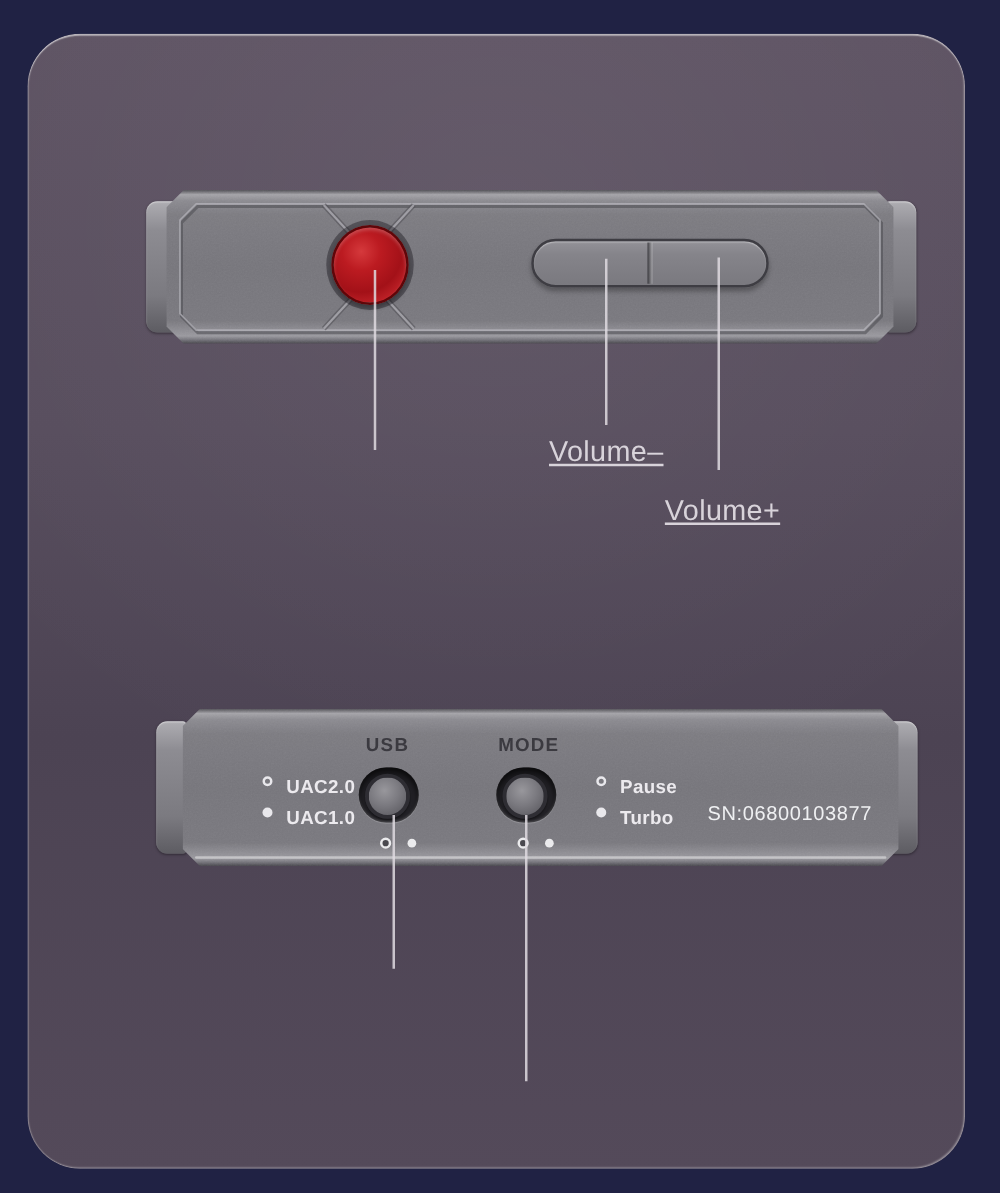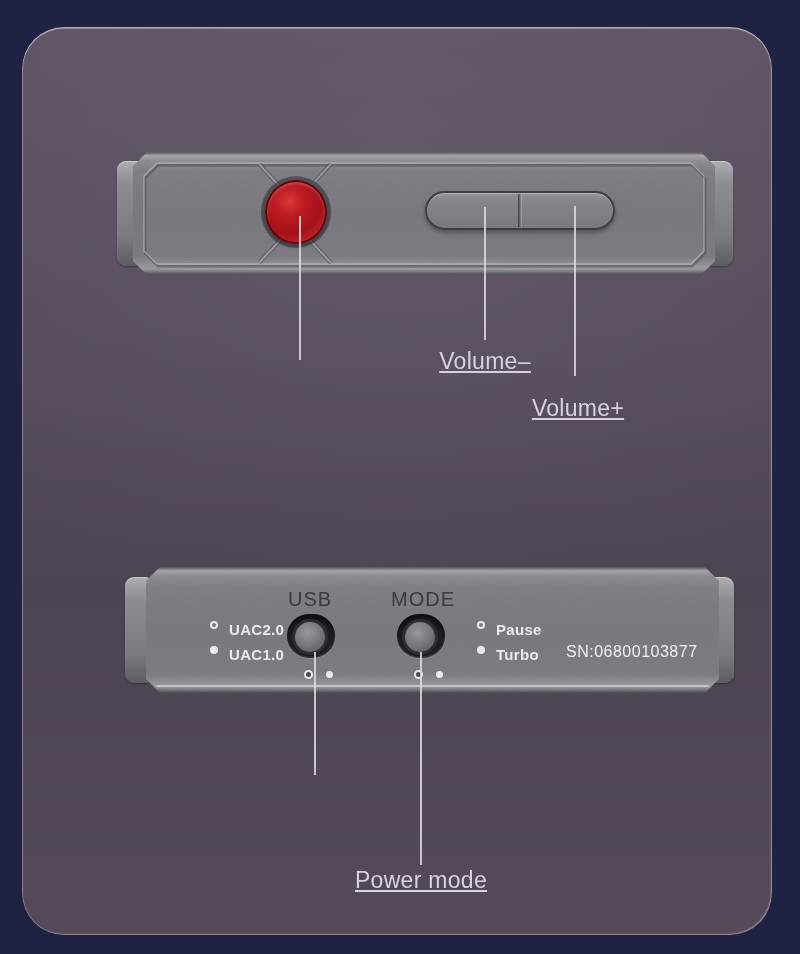--- a/index.html
+++ b/index.html
@@ -41,22 +41,22 @@
                   inset 0 2px 3px rgba(255,255,255,.22);}
   
   .rocker{position:absolute;left:292px;top:39px;width:190px;height:39px;border-radius:20px;
        background:linear-gradient(180deg,#939298 0%,#85848a 30%,#7a797f 100%);
        border:2px solid #3e3d43;box-sizing:border-box;
        box-shadow:0 3px 4px rgba(0,0,0,.3), inset 0 1px 1px rgba(255,255,255,.35);}
   .rocker-half{position:absolute;top:0;width:50%;height:100%;}
   .rocker-div{position:absolute;left:calc(50% - 2px);top:1px;bottom:1px;width:4px;
        background:linear-gradient(90deg,rgba(20,20,24,.65),rgba(255,255,255,.28));}
   
-  .print-dark{position:absolute;transform:translateX(-50%);color:#3b3a40;font-weight:normal;
-       font-size:20px;letter-spacing:1px;}
+  .print-dark{position:absolute;transform:translateX(-50%);color:#3b3a40;font-weight:bold;
+       font-size:15px;letter-spacing:1px;}
   .opt-row{position:absolute;display:flex;align-items:flex-start;gap:11px;color:#eceaee;
        font-weight:bold;font-size:15px;letter-spacing:.3px;}
   .bullet-ring{width:8px;height:8px;border-radius:50%;border:2px solid #e9e8ec;box-sizing:border-box;}
   .bullet-dot{width:8px;height:8px;border-radius:50%;background:#e9e8ec;}
   .serial{position:absolute;color:#eff0f2;font-weight:normal;font-size:16px;letter-spacing:.5px;}
   
   .sw-recess{position:absolute;width:48px;height:44px;border-radius:22px;background:#232227;
        box-shadow:inset 0 4px 6px rgba(0,0,0,.75), inset 0 -1px 2px rgba(255,255,255,.2),
                   0 1px 0 rgba(255,255,255,.15);}
   .sw-knob{position:absolute;width:36px;height:36px;border-radius:50%;box-sizing:border-box;
@@ -164,16 +164,15 @@
 
         <div class="ind-ring" style="left:158px;top:103px"></div>
         <div class="ind-dot" style="left:180px;top:104px"></div>
         <div class="ind-ring" style="left:268px;top:103px"></div>
         <div class="ind-dot" style="left:290px;top:104px"></div>
       </div>
     </div>
 
     <div class="ann-line" style="left:292px;top:625px;height:123px"></div>
     <div class="ann-line" style="left:398px;top:625px;height:213px"></div>
-    <div class="ann-label" style="left:399px;top:840px">Power mode</div>
 
   </div>
 </div>
 
 </body></html>

